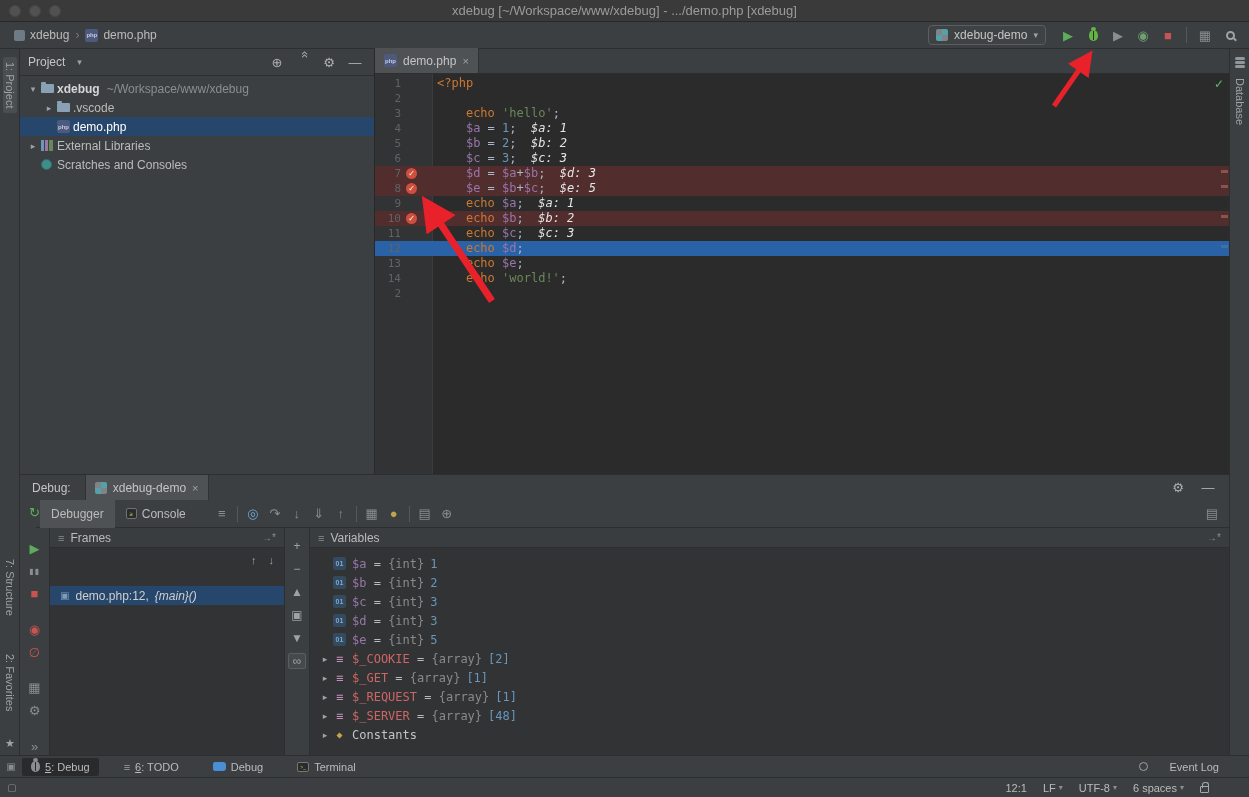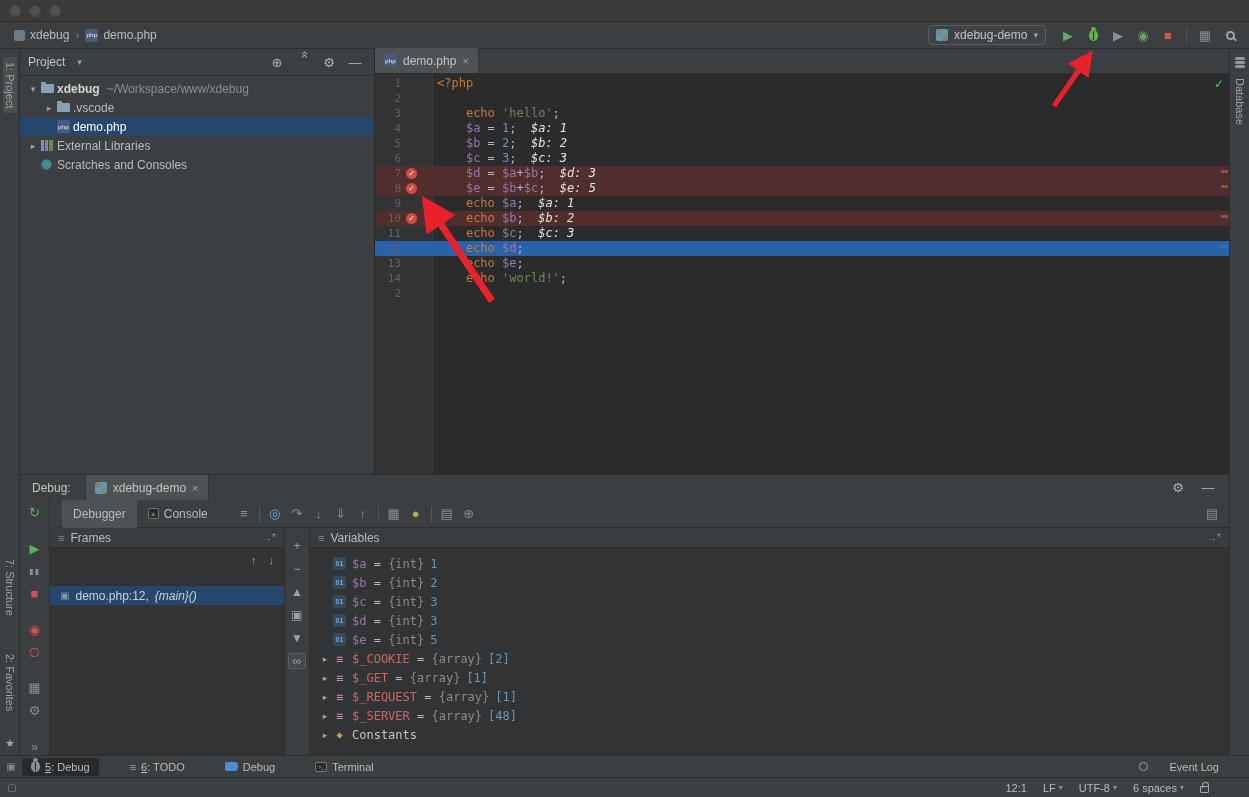--- a/index.html
+++ b/index.html
@@ -104,21 +104,21 @@
   .emark { position:absolute; right:1px; width:7px; height:3px; background:#8a544c; z-index:3; }
 
   
   .debug-panel { position:absolute; left:20px; top:474px; width:1209px; height:281px; background:#3c3f41;
                  border-top:1px solid #2c2e30; }
   .dhead { height:25px; display:flex; align-items:center; padding-left:12px; gap:14px; }
   .dhead .dlabel { color:#c4c4c4; }
   .dtab-session { display:flex; align-items:center; gap:6px; height:25px; padding:0 9px; background:#4e5254;
                   border-left:1px solid #323232; border-right:1px solid #323232; color:#c4c4c4; }
   .dhead-icons { margin-left:auto; display:flex; align-items:center; gap:8px; padding-right:10px; }
-  .dtoolbar { position:absolute; top:25px; left:38px; right:0; height:28px; border-bottom:1px solid #2c2e30;
+  .dtoolbar { position:absolute; top:25px; left:16px; right:0; height:28px; border-bottom:1px solid #2c2e30;
               display:flex; align-items:center; padding-left:4px; }
   .dtab { display:flex; align-items:center; gap:5px; height:28px; padding:0 11px; color:#bbb; }
   .dtab.active { background:#4e5254; }
   .ic-console { width:11px; height:11px; background:#2b2b2b; border:1px solid #6e7276; border-radius:2px;
                 color:#9fd468; font-size:6px; display:flex; align-items:center; justify-content:center; }
   .dtoolbar .right { position:absolute; right:6px; }
   .dstrip { position:absolute; left:0; top:25px; bottom:0; width:30px; border-right:1px solid #2c2e30;
             display:flex; flex-direction:column; align-items:center; padding-top:4px; gap:5px; }
   .sico { width:20px; height:19px; display:flex; align-items:center; justify-content:center; font-size:13px; }
   .sico.gap { margin-top:13px; }
@@ -153,21 +153,21 @@
             font-family:"Liberation Sans",sans-serif; }
   .ic-arrv { color:#c58fbb; font-size:12px; }
   .ic-const { color:#c8a24a; font-size:10px; }
   .vn-int{color:#9876aa} .vn-array{color:#cc6666} .vn-constants{color:#c4c4c4}
   .v-eq{color:#bbbbbb} .v-type{color:#8a8a8a; margin-right:6px;} .v-val{color:#6897bb}
 
   
   .toolbar-bottom { position:absolute; left:0; top:755px; width:1249px; height:22px; background:#3c3f41;
                     border-top:1px solid #2c2e30; display:flex; align-items:center; font-size:11px; }
   .twcorner { width:22px; display:flex; justify-content:center; color:#8a8e91; font-size:10px; }
-  .bitem { display:flex; align-items:center; gap:5px; padding:3px 9px; margin-right:22px; color:#bbb; border-radius:2px; }
+  .bitem { display:flex; align-items:center; gap:5px; padding:3px 9px; margin-right:16px; color:#bbb; border-radius:2px; }
   .bitem.active { background:rgba(0,0,0,0.32); }
   .bitem u { text-decoration:underline; }
   .ic-todo { color:#9da2a8; font-size:11px; }
   .ic-docker { width:13px; height:9px; background:#4a8fd4; border-radius:2px 3px 3px 2px; }
   .ic-term { width:12px; height:10px; background:#2b2b2b; border:1px solid #777; border-radius:2px;
              color:#9fd468; font-size:5px; display:flex; align-items:center; justify-content:center; }
   .eventlog { margin-left:auto; display:flex; align-items:center; gap:21px; padding-right:30px; color:#bbb; }
   .ic-event { width:9px; height:9px; border:1px solid #9da2a8; border-radius:50%; }
 
   .statusbar { position:absolute; left:0; top:777px; width:1249px; height:20px; background:#3c3f41;
@@ -186,20 +186,21 @@
 <body>
 
 <div id="app">
 
   <div class="titlebar">
     <div class="traffic">
       <span class="tl-dot"></span>
       <span class="tl-dot"></span>
       <span class="tl-dot"></span>
     </div>
+    <div class="wtitle">xdebug [~/Workspace/www/xdebug] - .../demo.php [xdebug]</div>
   </div>
 
   <div class="navbar">
     <div class="crumbs" id="crumbs">
         <span class="crumb">
           <span class="ic-project"></span>
           <span>xdebug</span>
         </span>
         <span class="crumb-sep">›</span>
         <span class="crumb">

